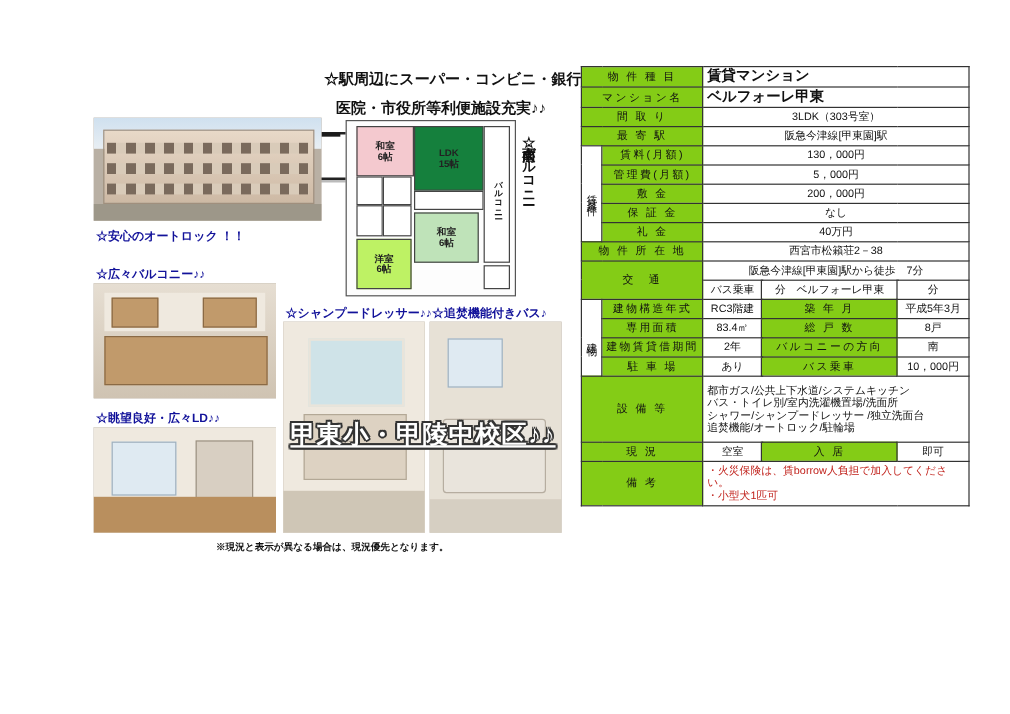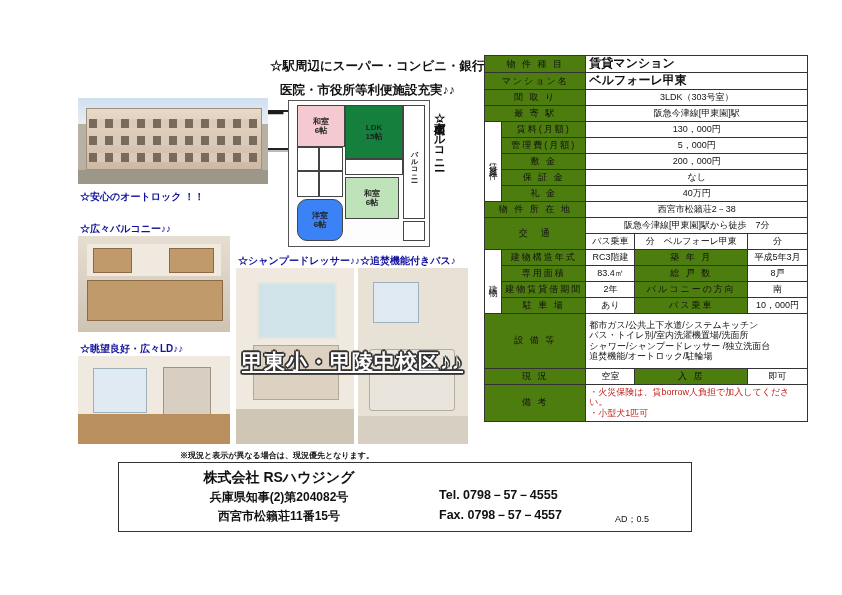--- a/index.html
+++ b/index.html
@@ -24,30 +24,30 @@
 
   
   .headline{position:absolute;font-size:12.5px;font-weight:bold;color:#111;white-space:nowrap;}
 
   
   #plan{position:absolute;left:288px;top:100px;width:140px;height:145px;background:#fdfdfd;border:1px solid #555;}
   .room{position:absolute;border:1px solid #444;display:flex;flex-direction:column;align-items:center;justify-content:center;font-size:8px;line-height:1.15;font-weight:bold;color:#222;}
   .rm-pink{background:#f4c9cf;}
   .rm-green{background:#bfe3b9;}
   .rm-white{background:#15803d;}
-  .rm-tan{background:#3b82f6;border-radius:10px;}
+  .rm-tan{background:#bef264;}
   .balc{position:absolute;border:1px solid #444;background:#ffffff;font-size:7px;writing-mode:vertical-rl;display:flex;align-items:center;justify-content:center;font-weight:bold;}
   .tiny{position:absolute;border:1px solid #444;background:#fff;font-size:6px;display:flex;align-items:center;justify-content:center;}
 
   #plan-side{position:absolute;left:432px;top:104px;font-size:11px;font-weight:bold;color:#111;writing-mode:vertical-rl;text-orientation:upright;line-height:1.25;height:150px;}
 
   
   #tbl{position:absolute;left:484px;top:55px;width:324px;border-collapse:collapse;font-size:9px;}
   #tbl td{border:1px solid #333;padding:1px 3px;height:13px;line-height:1.15;color:#111;}
-  .lbl{text-align:center;background:#4d7c0f;white-space:nowrap;letter-spacing:2px;}
+  .lbl{text-align:center;background:#84cc16;white-space:nowrap;letter-spacing:2px;}
   .val{text-align:center;}
   .valL{text-align:left;padding-left:6px;}
   .big{font-size:12px;font-weight:bold;}
   .vlabel{writing-mode:vertical-rl;text-orientation:upright;text-align:center;letter-spacing:3px;}
   .red{color:#c0201a;}
 
   
   #footer{position:absolute;left:118px;top:462px;width:572px;height:68px;border:1px solid #333;}
   #f-company{position:absolute;left:20px;top:6px;width:280px;text-align:center;font-size:14px;font-weight:bold;}
   #f-gov{position:absolute;left:20px;top:26px;width:280px;text-align:center;font-size:12px;font-weight:bold;}
@@ -278,22 +278,14 @@
       <td class="valL" colspan="5" style="height:34px;">
         <div class="red">・火災保険は、賃borrow人負担で加入してください。</div>
         <div class="red">・小型犬1匹可</div>
       </td>
     </tr>
   </tbody>
     </table>
 
   <div id="note">※現況と表示が異なる場合は、現況優先となります。</div>
 
-  <div id="footer">
-    <div id="f-company">株式会社 RSハウジング</div>
-    <div id="f-gov">兵庫県知事(2)第204082号</div>
-    <div id="f-addr">西宮市松籟荘11番15号</div>
-    <div id="f-tel">Tel. 0798－57－4555</div>
-    <div id="f-fax">Fax. 0798－57－4557</div>
-    <div id="f-ad">AD；0.5</div>
-  </div>
 
 </div>
 
 </body></html>

